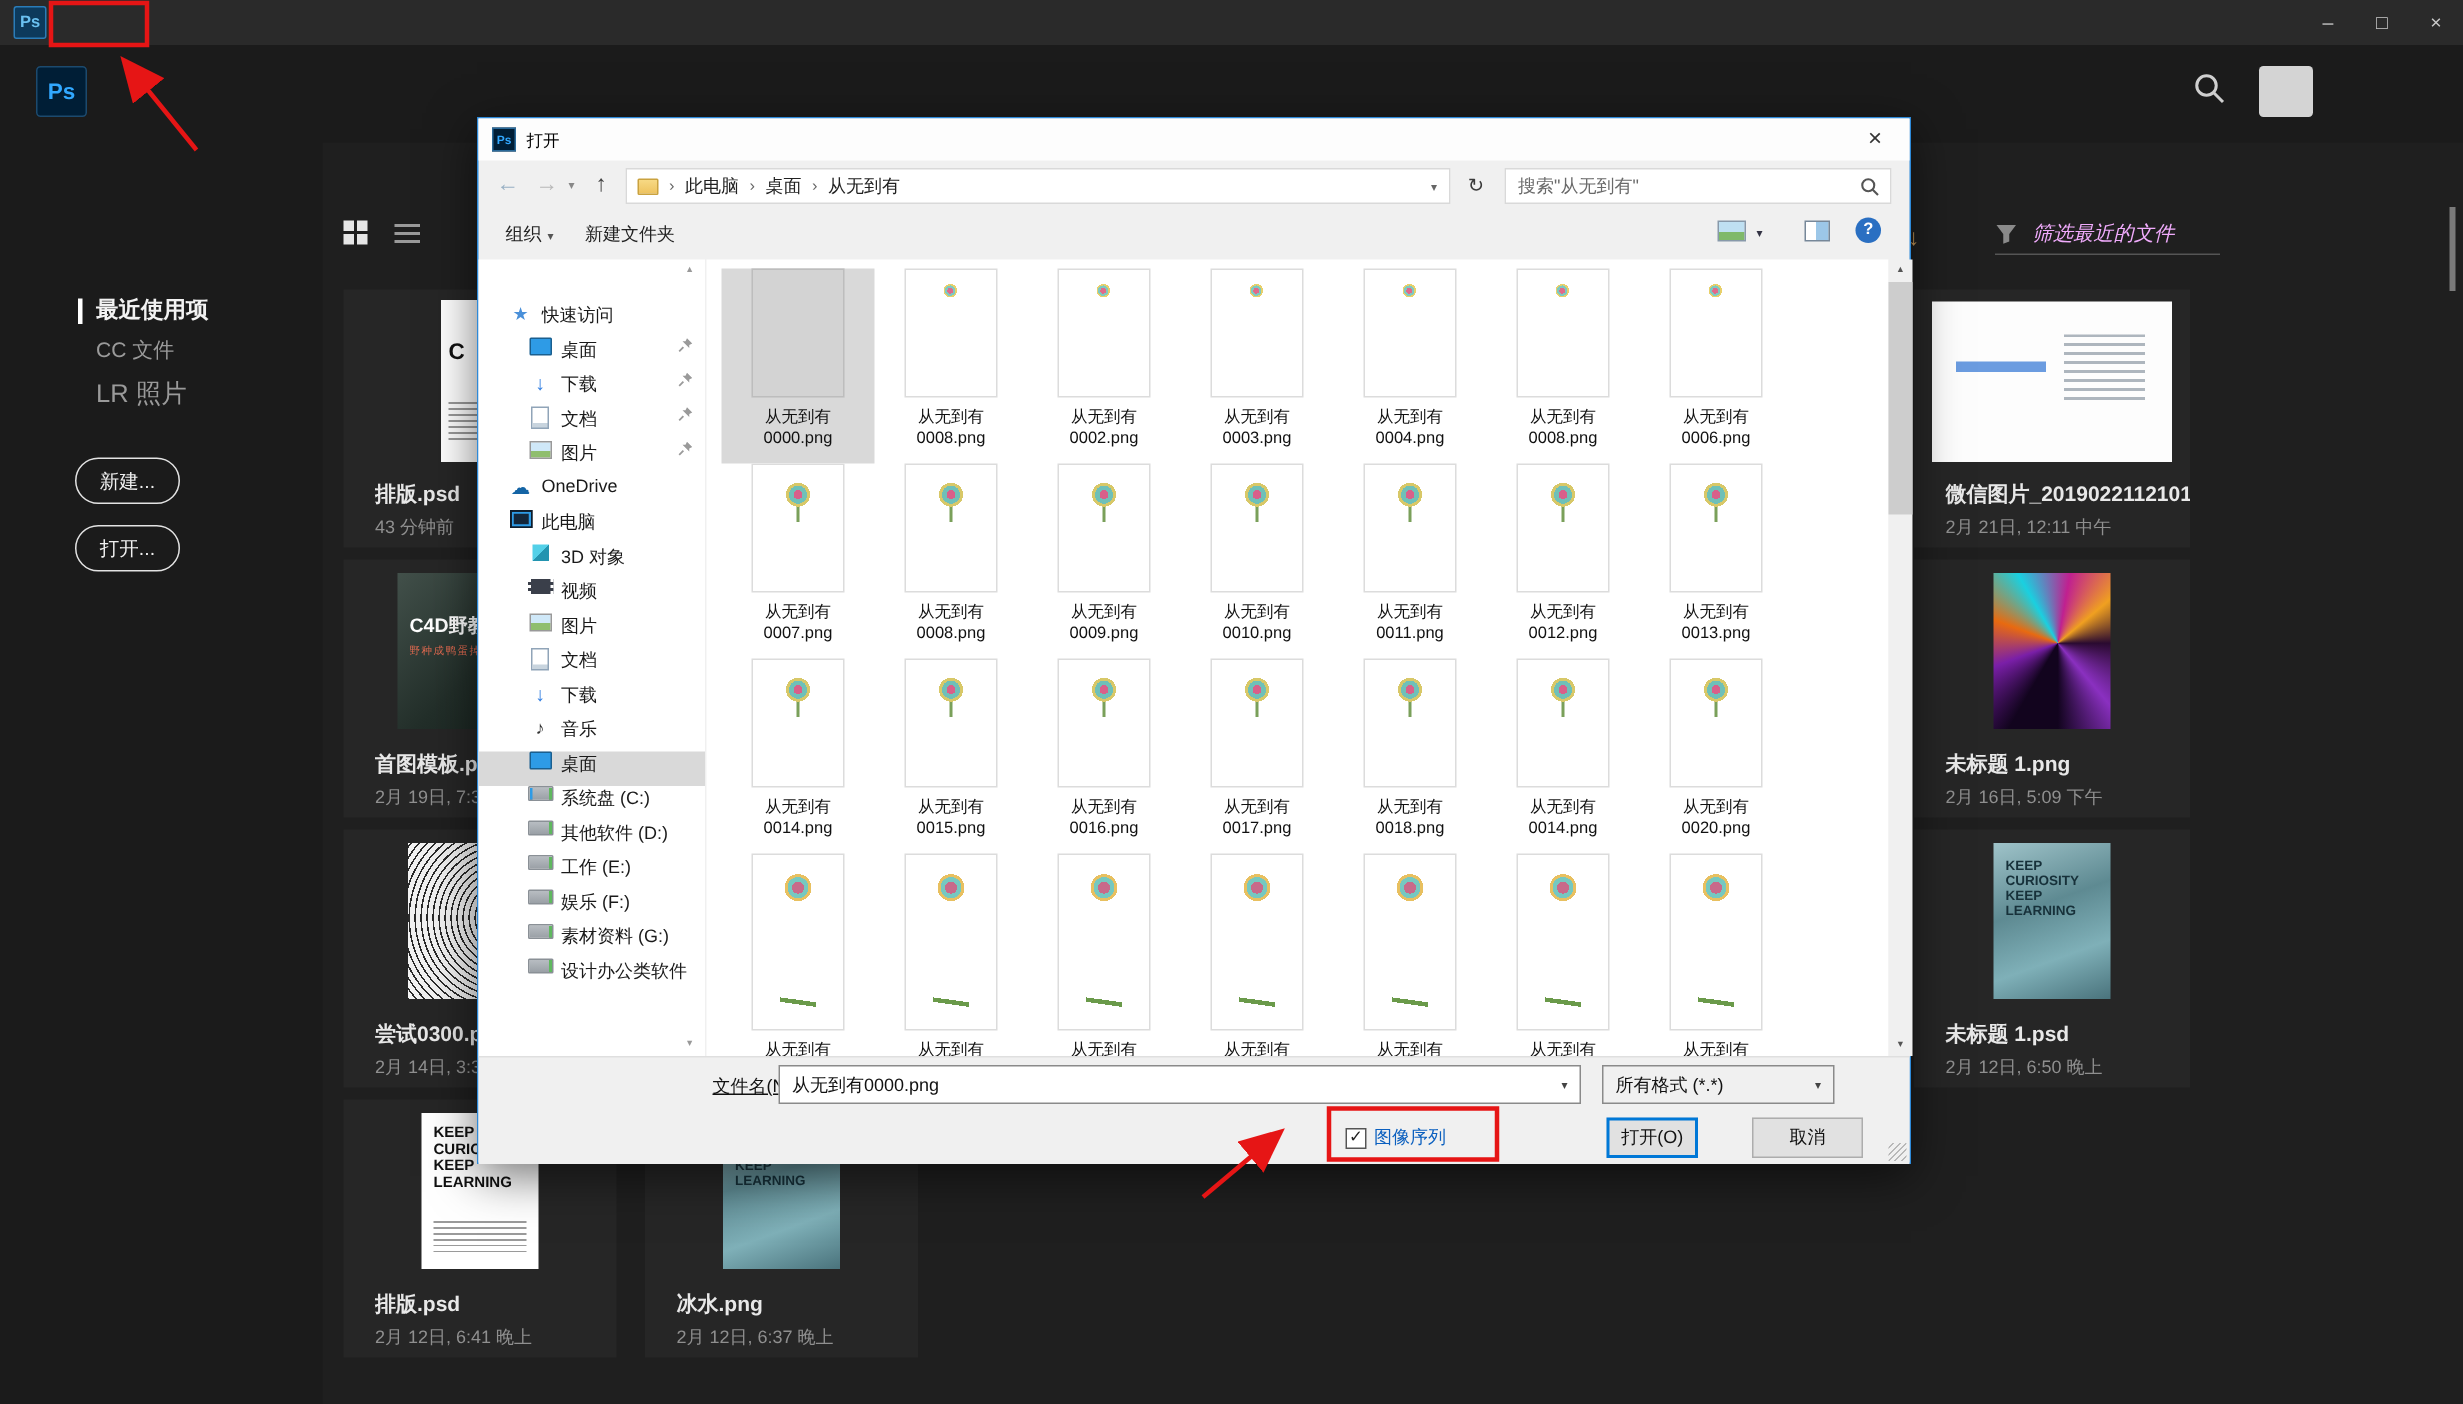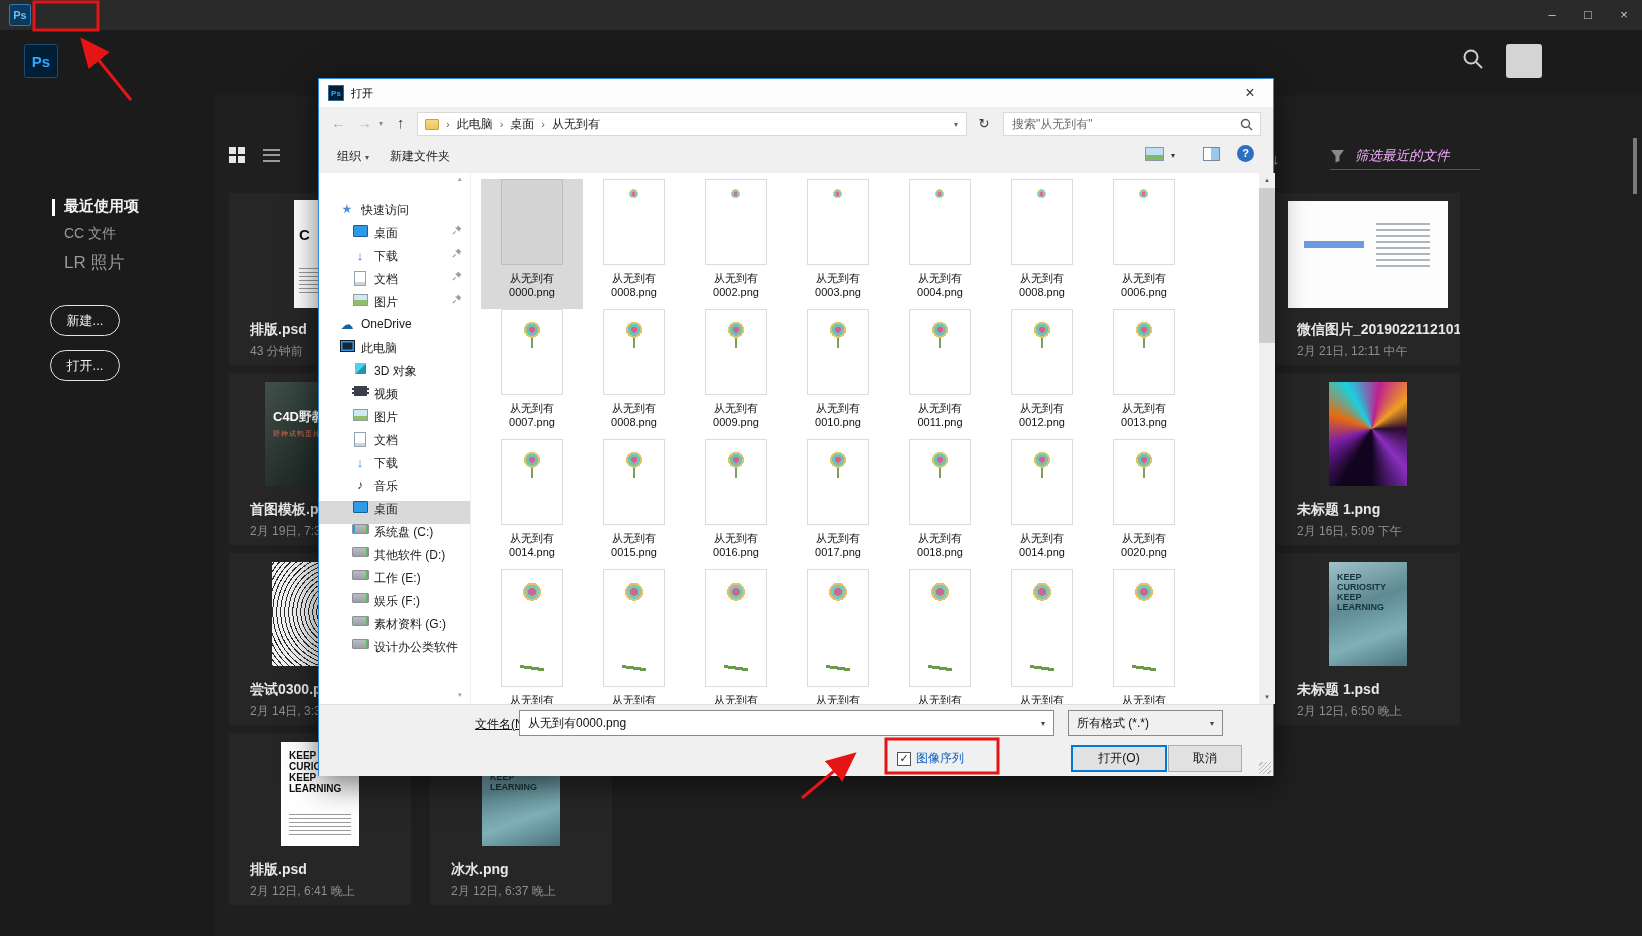--- a/index.html
+++ b/index.html
@@ -166,21 +166,21 @@
   .fn-input .val{margin-left:8px;font-size:12px;color:#111;}
   .combo-caret{margin-left:auto;margin-right:8px;font-size:8px;color:#444;}
   .fn-format{position:absolute;left:749px;top:5px;width:155px;height:26px;background:#f0f0f0;border:1px solid #8a8a8a;
     display:flex;align-items:center;}
   .fn-format .val{margin-left:8px;font-size:12px;color:#111;}
   .seq-wrap{position:absolute;left:578px;top:45px;display:flex;align-items:center;}
   .seq-box{width:14px;height:14px;background:#fff;border:1px solid #555;display:flex;align-items:center;justify-content:center;
     font-size:11px;color:#222;font-weight:bold;line-height:1;}
   .seq-label{margin-left:5px;color:var(--link-blue);font-size:12px;}
   .btn{position:absolute;top:40px;height:27px;background:#e1e1e1;font-size:12px;display:flex;align-items:center;justify-content:center;color:#111;}
-  .btn-open{left:752px;width:96px;border:2px solid var(--select-blue);}
+  .btn-open{left:752px;width:61px;border:2px solid var(--select-blue);}
   .btn-cancel{left:849px;width:74px;border:1px solid #adadad;}
   .grip{position:absolute;right:2px;bottom:2px;width:12px;height:12px;
     background:repeating-linear-gradient(135deg,transparent 0 2px,#b8b8b8 2px 3px);}
 
   
   .anno{position:absolute;inset:0;z-index:50;pointer-events:none;}
   .anno .red{stroke:var(--accent-red);fill:none;stroke-width:3;}
   .anno .head{fill:var(--accent-red);}
 </style>
 </head>

